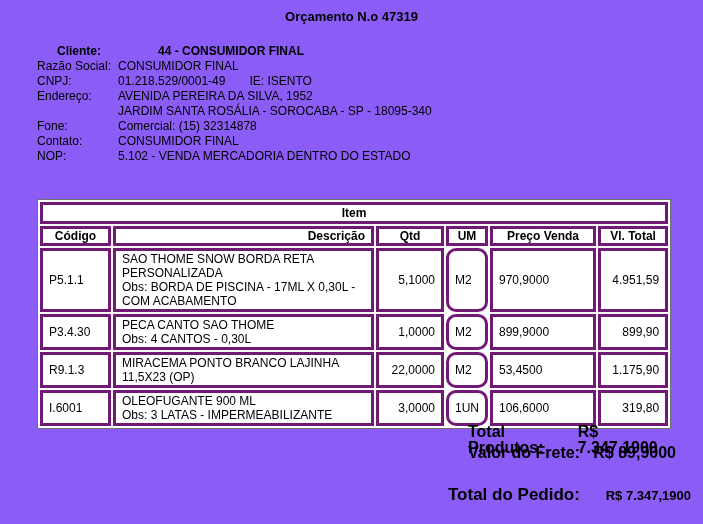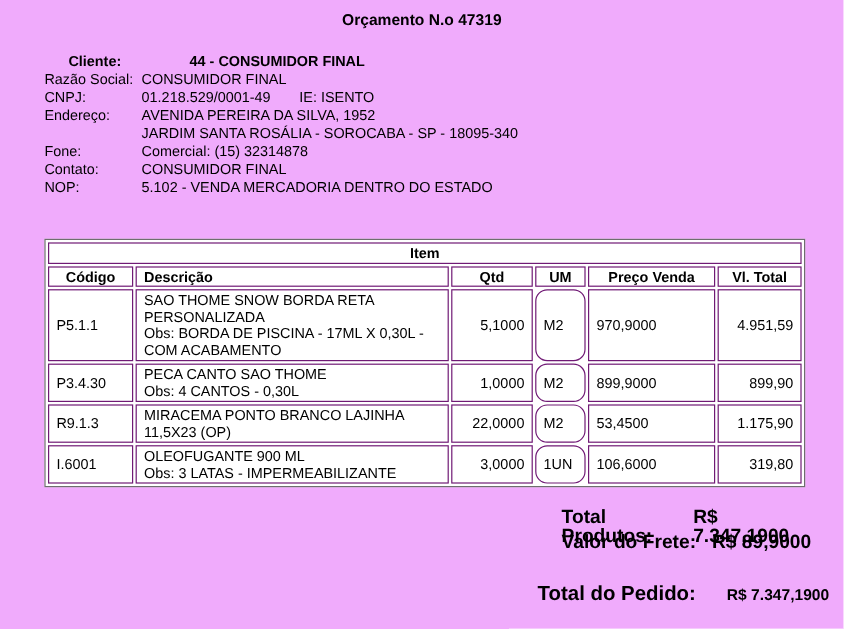--- a/index.html
+++ b/index.html
@@ -1,43 +1,43 @@
 <!DOCTYPE html>
 <html><head>
 <meta charset="utf-8">
 <style>
   html,body { margin:0; padding:0; background:#fff; }
   .page {
-    position:relative; width:703px; height:524px; background:#f0abfc;
+    position:relative; width:703px; height:524px; background:#8b5cf6;
     font-family:"Liberation Sans", sans-serif; color:#000; overflow:hidden;
   }
   .doc-title {
     position:absolute; top:9px; left:0; width:100%;
     text-align:center; font-size:13px; font-weight:bold;
   }
   
   .info { position:absolute; top:44px; left:37px; font-size:12px; }
   .info-row { display:flex; height:15px; line-height:15px; white-space:nowrap; }
   .info-label { flex:0 0 81px; width:81px; }
   .bold { font-weight:bold;margin-left:20px; }
   .ie-part { margin-left:24px; }
   
   .items { position:absolute; top:199px; left:37px; }
   table.items-tbl {
     width:632px; table-layout:fixed;
     border-collapse:separate; border-spacing:2px;
     border:1px solid #6e6e6e; background:#fff; font-size:12px;
   }
   table.items-tbl th, table.items-tbl td {
-    border:1px solid #701a75; box-sizing:border-box;
+    border:3px solid #701a75; box-sizing:border-box;
     padding:1px 6px; overflow:hidden;
   }
   th.group-hdr { font-weight:bold; text-align:center; height:17px; line-height:14px; padding:0 6px; }
   tr.col-hdr th { font-weight:bold; height:17px; line-height:14px; padding:0 6px; }
-  tr.col-hdr th.h-desc { text-align:left; }
+  tr.col-hdr th.h-desc { text-align:right; }
   td.c-codigo { text-align:left; vertical-align:middle; }
   td.c-desc   { text-align:left; vertical-align:middle; line-height:14px; padding:2px 4px 2px 6px; }
   td.c-qtd    { text-align:right; vertical-align:middle;margin-left:23px; }
   td.c-um     { text-align:left;  vertical-align:middle;border-radius:10px; }
   td.c-preco  { text-align:left; vertical-align:middle; }
   td.c-total  { text-align:right; vertical-align:middle; }
   tr.item-row-2l td { height:25px; }
   
   .tot-row {
     position:absolute; left:448px; right:27px;

